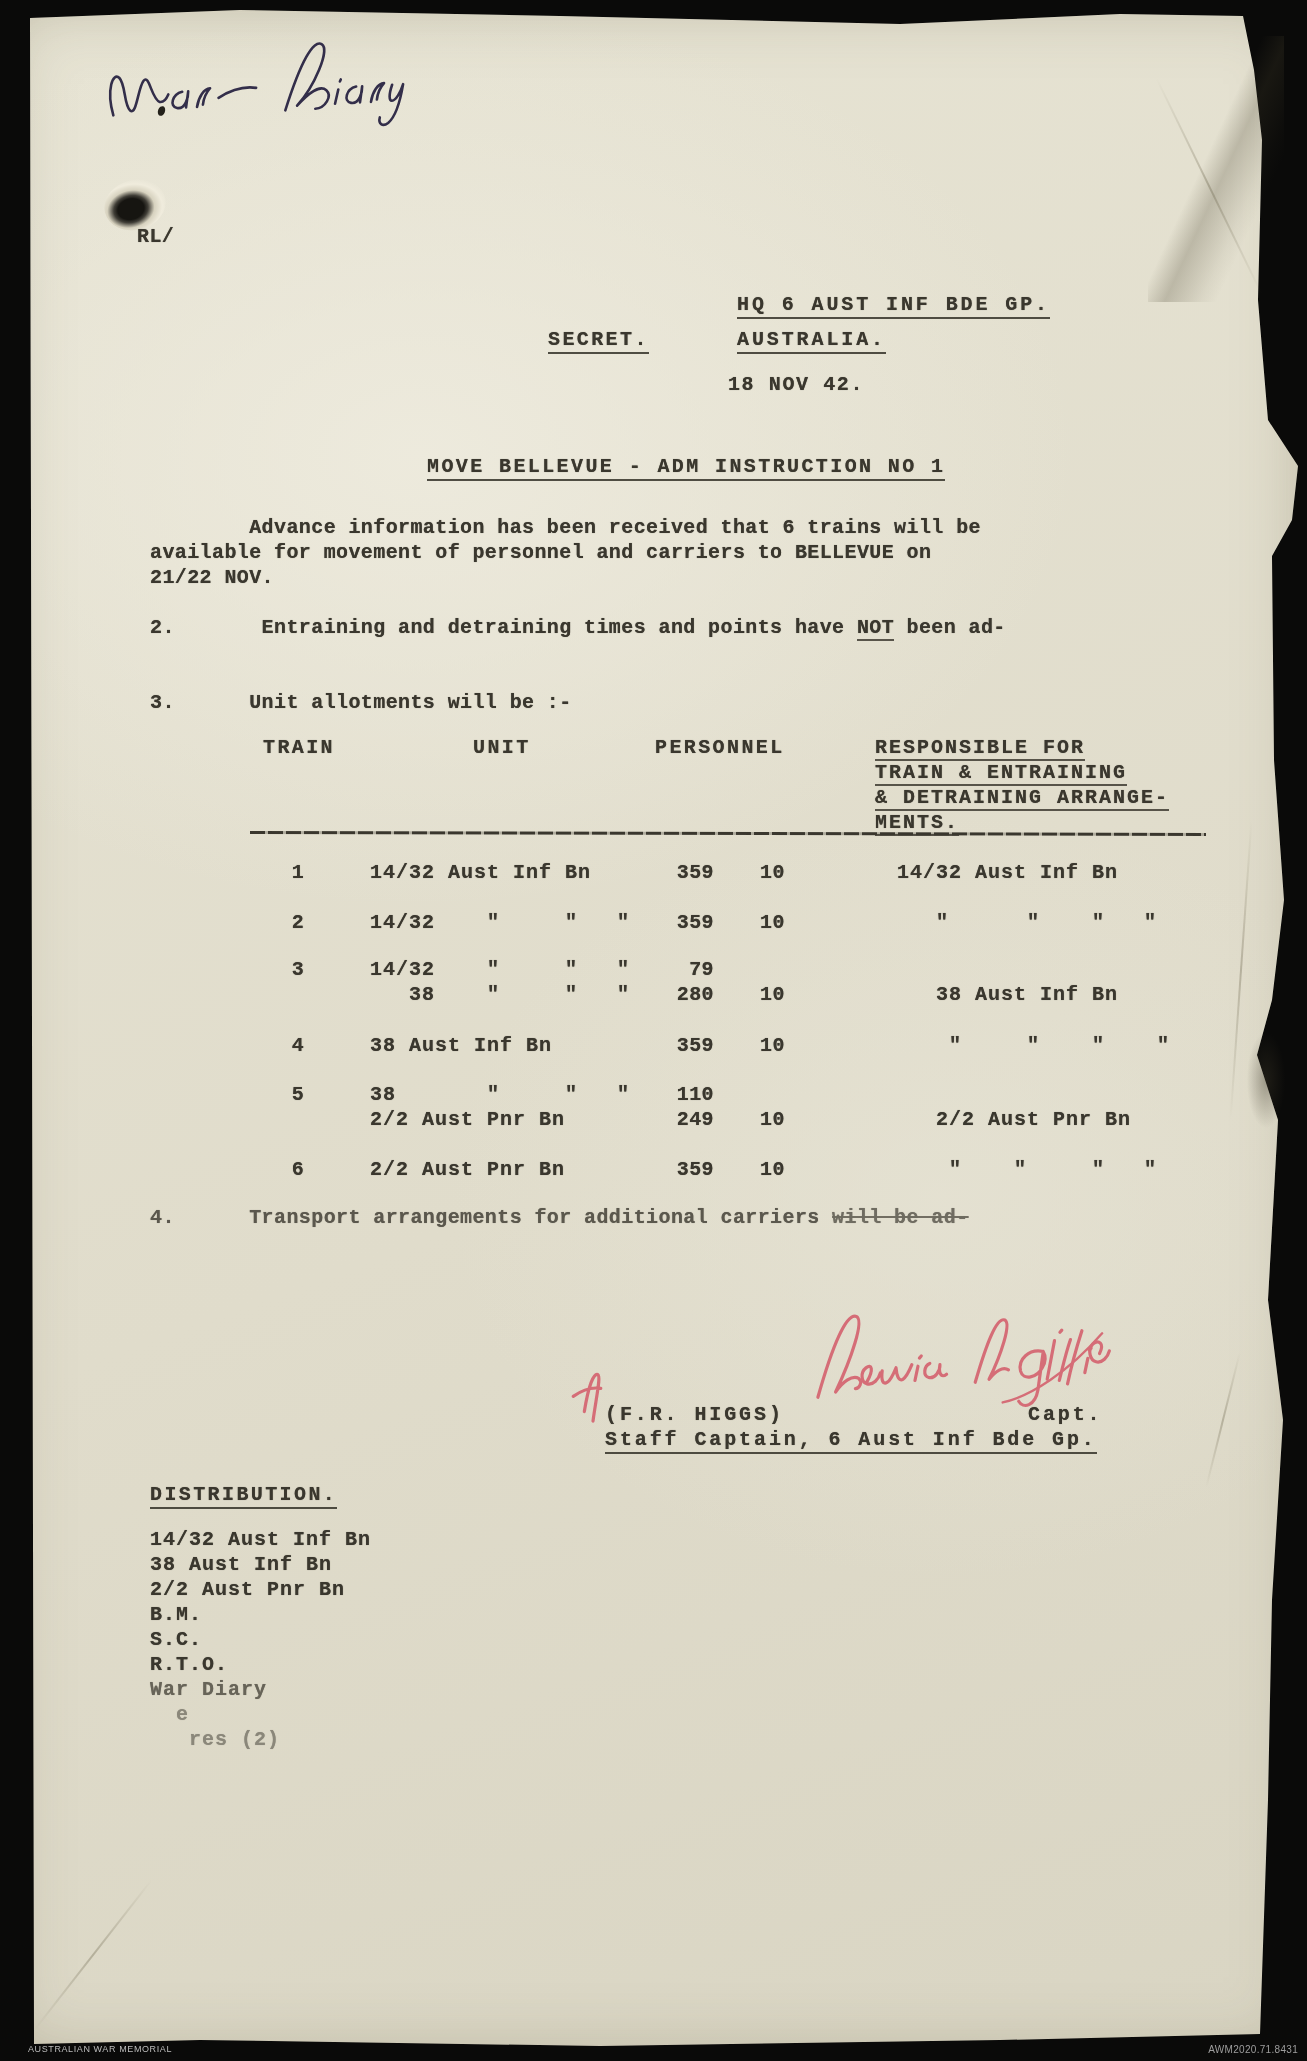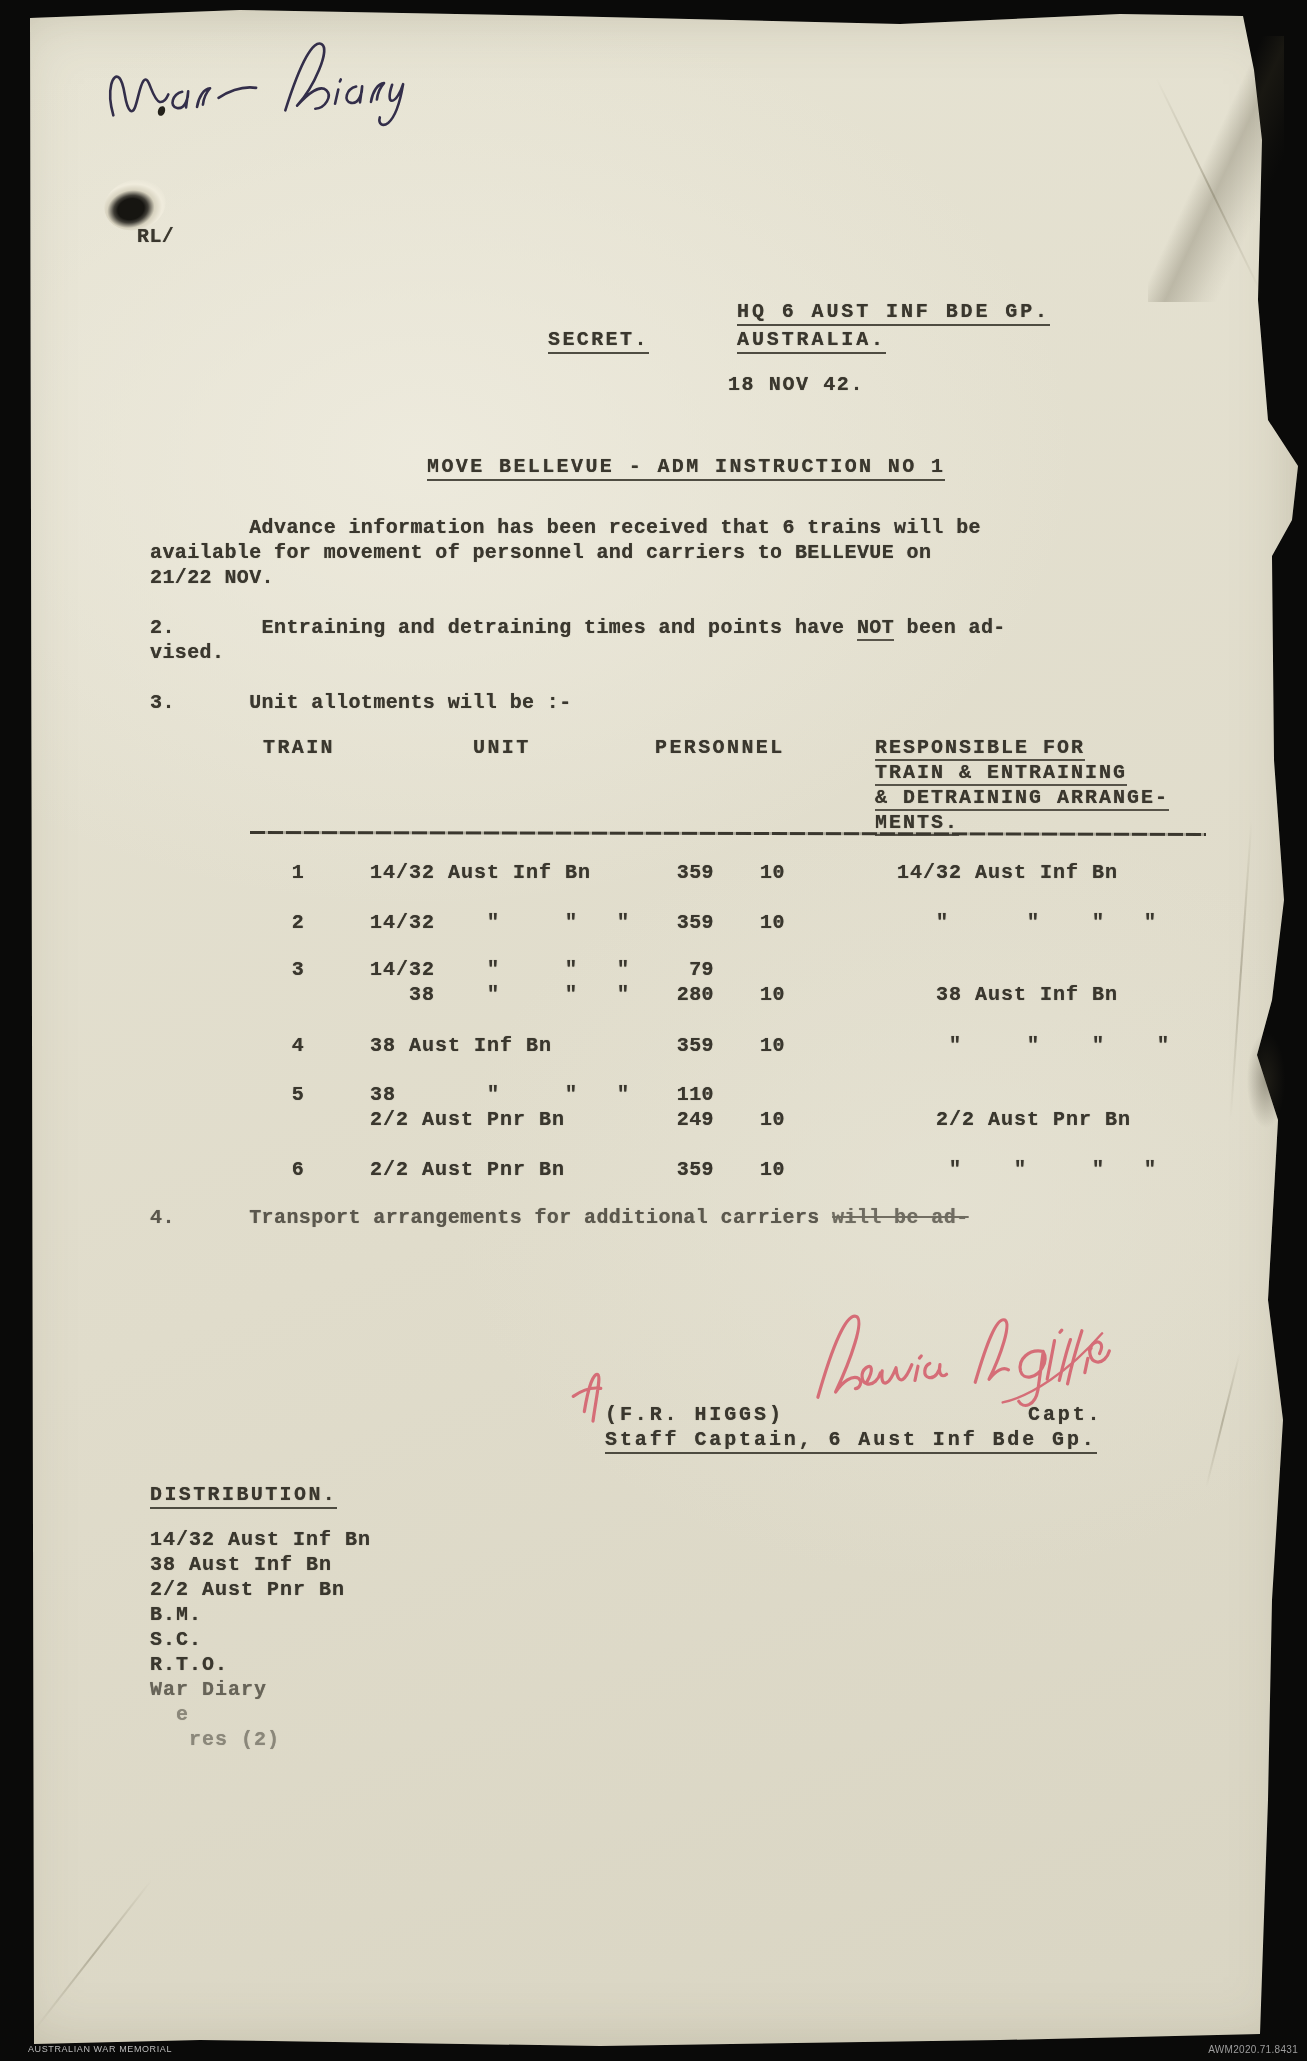--- a/index.html
+++ b/index.html
@@ -81,29 +81,29 @@
     <path d="M240 58 L236 72 M242 50 L243 48"></path>
     <path d="M258 56 C248 58 244 70 252 72 C260 74 264 62 264 56 L261 72"></path>
     <path d="M272 72 C274 62 280 54 286 54 C282 58 279 64 278 70"></path>
     <path d="M294 56 C290 66 290 72 293 72 C297 72 302 64 305 56 C301 74 296 88 288 94 C282 98 278 94 280 88"></path>
   </g>
 </svg>
 
 <div class="typed" style="left:137px;top:224px;">RL/</div>
 
 <div class="typed ls2" style="left:548px;top:327px;"><span class="u">SECRET.</span></div>
-<div class="typed ls3" style="left:737px;top:299px;"><span class="u">HQ 6 AUST INF BDE GP.</span></div>
+<div class="typed ls3" style="left:737px;top:292px;"><span class="u">HQ 6 AUST INF BDE GP.</span></div>
 <div class="typed ls3" style="left:737px;top:327px;"><span class="u">AUSTRALIA.</span></div>
 <div class="typed" style="left:728px;top:372px;letter-spacing:1.6px;">18 NOV 42.</div>
 
 <div class="typed ls2" style="left:383px;top:454px;margin-left:44px;"><span class="u">MOVE BELLEVUE - ADM INSTRUCTION NO 1</span></div>
 
 <div class="typed" style="left:150px;top:515px;"><div>        Advance information has been received that 6 trains will be</div><div>available for movement of personnel and carriers to BELLEVUE on</div><div>21/22 NOV.</div></div>
 
-<div class="typed" style="left:150px;top:615px;"><div><span>2.       Entraining and detraining times and points have </span><span class="uu">NOT</span><span> been ad-</span></div><div>vised.</div></div>
+<div class="typed" style="left:150px;top:615px;"><div><span>2.       Entraining and detraining times and points have </span><span class="uu">NOT</span><span> been ad-</span></div></div>
 
 <div class="typed" style="left:150px;top:690px;">3.      Unit allotments will be :-</div>
 
 <div class="typed ls2" style="left:263px;top:735px;">TRAIN</div>
 <div class="typed ls2" style="left:473px;top:735px;">UNIT</div>
 <div class="typed ls2" style="left:655px;top:735px;">PERSONNEL</div>
 <div class="typed" style="left:875px;top:735px;letter-spacing:2px;"><div><span class="uu">RESPONSIBLE FOR</span></div><div><span class="uu">TRAIN &amp; ENTRAINING</span></div><div><span class="uu">&amp; DETRAINING ARRANGE-</span></div><div><span class="uu">MENTS.</span></div></div>
 
 <div class="table-rule"></div>
 

